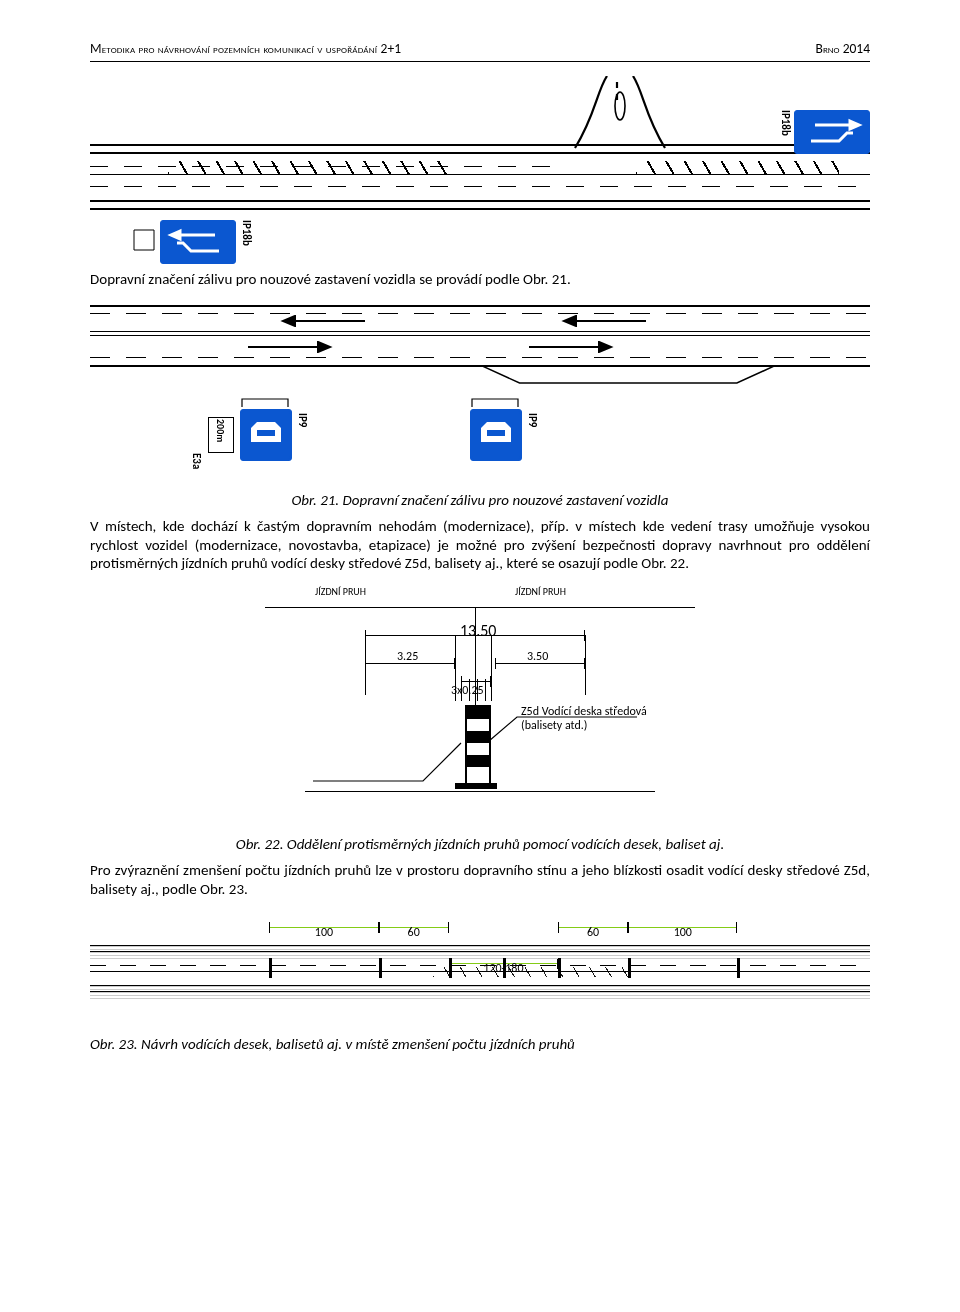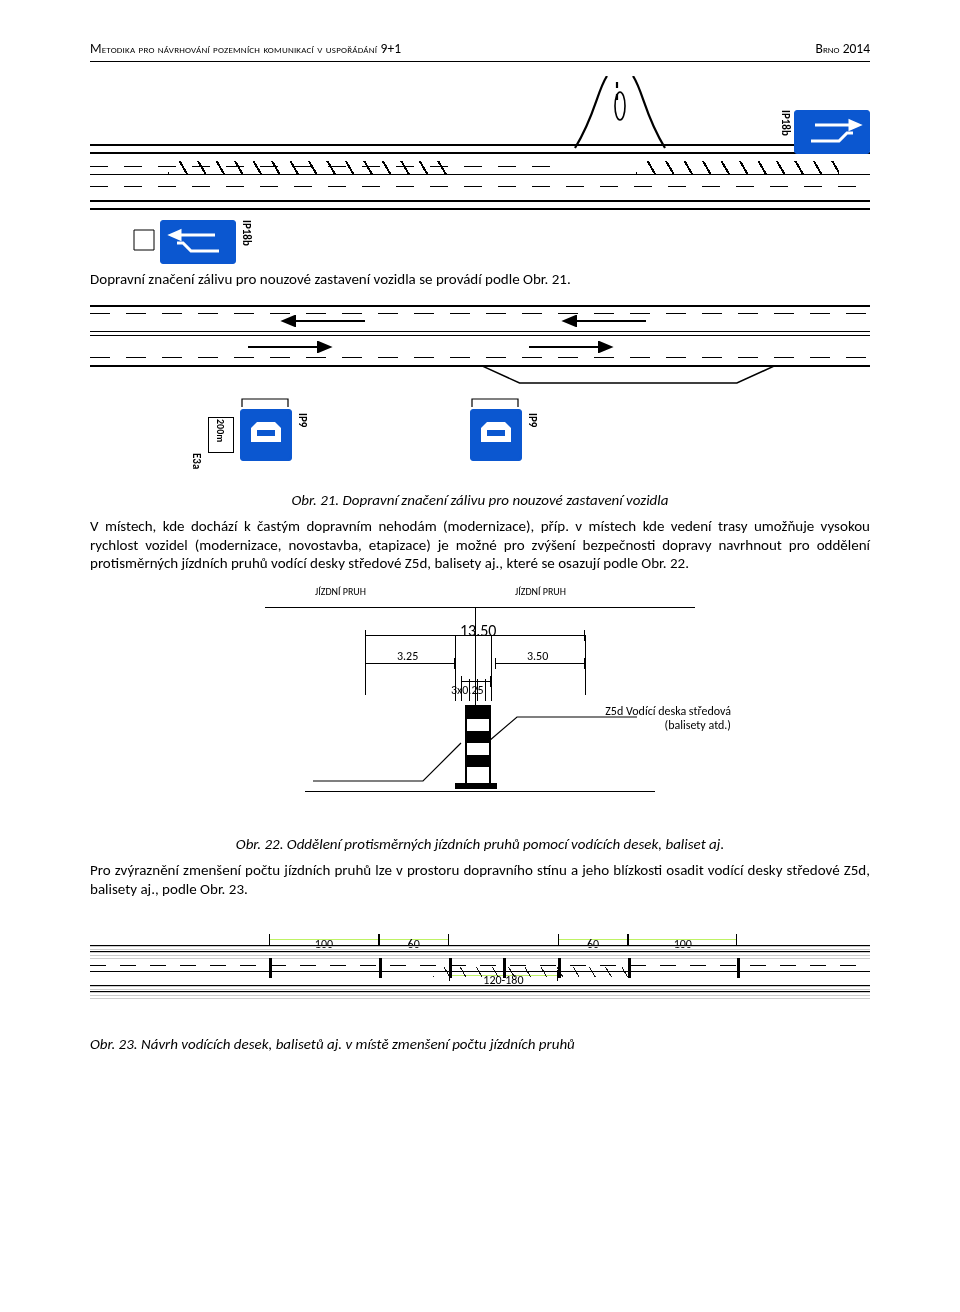--- a/index.html
+++ b/index.html
@@ -112,21 +112,21 @@
   .f22-post span:nth-child(3) { margin-top: 12px; }
   .f22-post-inner { padding-top: 0; }
   .leadtxt { position: absolute; font-size: 12px; line-height: 1.15; }
   
   .fig23 { height: 110px; margin-top: 2px; }
   .f23-band { position: absolute; left: 0; right: 0; top: 34px; height: 52px; }
   .tick {
     position: absolute; width: 3px; background: #000;
   }
   .dim-top { position: absolute; top: 0; left: 0; right: 0; height: 34px; }
-  .dim-seg { position: absolute; top: 28px; height: 1px; background: #bef264; }
+  .dim-seg { position: absolute; top: 16px; height: 1px; background: #84cc16; }
   .dim-seg::before, .dim-seg::after {
     content: ""; position: absolute; top: -5px; width: 1px; height: 11px; background: #000;
   }
   .dim-seg::before { left: 0; }
   .dim-seg::after { right: 0; }
   .dim-val { position: absolute; top: -2px; font-size: 12px; width: 100%; text-align: center; }
   .hatch-pale {
     position: absolute; height: 14px;
     background: repeating-linear-gradient(#ccc, #ccc 1px, transparent 1px, transparent 3px);
   }
@@ -135,21 +135,21 @@
     background: repeating-linear-gradient(60deg, #000 0 1px, transparent 1px 14px);
     opacity: .9;
   }
 </style>
 </head>
 <body>
 
 <div class="page">
 
   <div class="header-row">
-    <div class="header-left">Metodika pro návrhování pozemních komunikací v uspořádání 9+1</div>
+    <div class="header-left">Metodika pro návrhování pozemních komunikací v uspořádání 2+1</div>
     <div class="header-right">Brno 2014</div>
   </div>
 
   <div class="fig fig20">
 
     <svg class="junction" style="left:57%; top:-4px; width:170px; height:74px;">
       <path class="junct-path" d="M40,72 C60,40 62,15 72,0"></path>
       <path class="junct-path" d="M130,72 C110,40 108,15 98,0"></path>
       <path class="junct-path" d="M82,24 L82,0" stroke-dasharray="6 6"></path>
       <ellipse cx="85" cy="30" rx="5" ry="14" fill="none" stroke="#000" stroke-width="1.6"></ellipse>
@@ -304,21 +304,21 @@
 
       <div class="rline thin" style="top:206px; left:40px; right:40px;"></div>
 
       <svg style="position:absolute; left:48px; top:156px; width:150px; height:50px;">
         <path d="M148 2 L110 40 L0 40" stroke="#000" stroke-width="1.2" fill="none"></path>
       </svg>
 
       <svg style="position:absolute; left:222px; top:130px; width:150px; height:30px;">
         <path d="M2 26 L30 2 L150 2" stroke="#000" stroke-width="1.2" fill="none"></path>
       </svg>
-      <div class="leadtxt" style="left:256px; top:120px; width:210px;text-align:right;">
+      <div class="leadtxt" style="left:256px; top:120px; width:210px;">
         <span>Z5d Vodící deska středová</span><br>
         <span>(balisety atd.)</span>
       </div>
     </div>
   </div>
 
   <div class="caption">Obr. 22. Oddělení protisměrných jízdních pruhů pomocí vodících desek, baliset aj.</div>
 
   <p class="body">Pro zvýraznění zmenšení počtu jízdních pruhů lze v prostoru dopravního stínu a jeho blízkosti osadit vodící desky středové Z5d, balisety aj., podle Obr. 23.</p>
 

